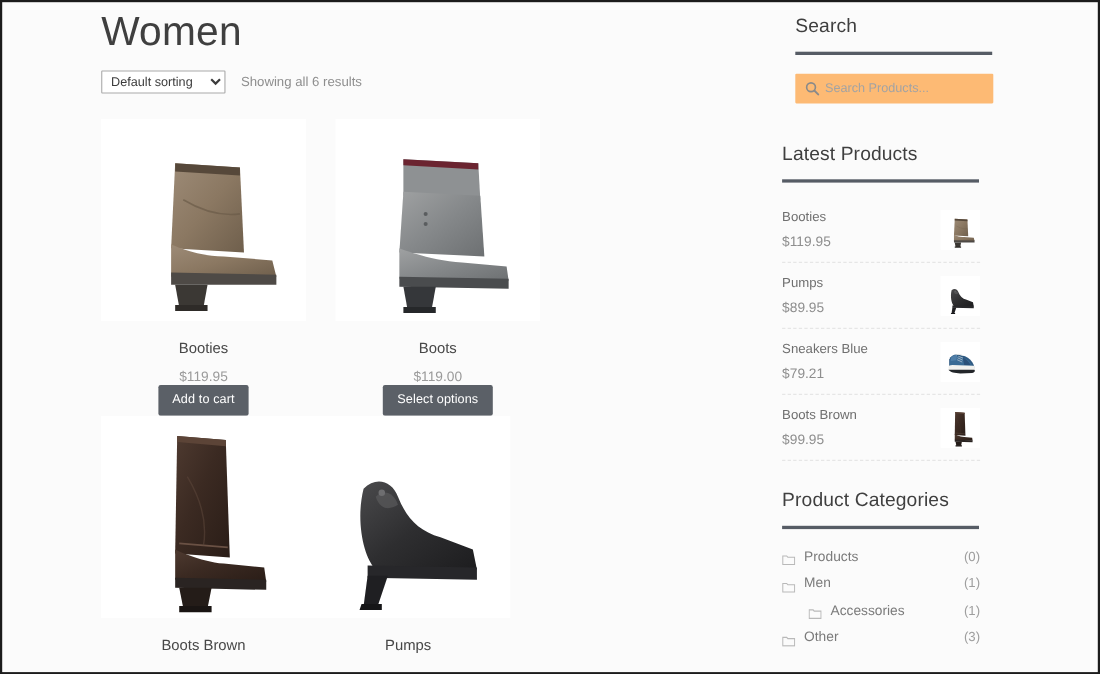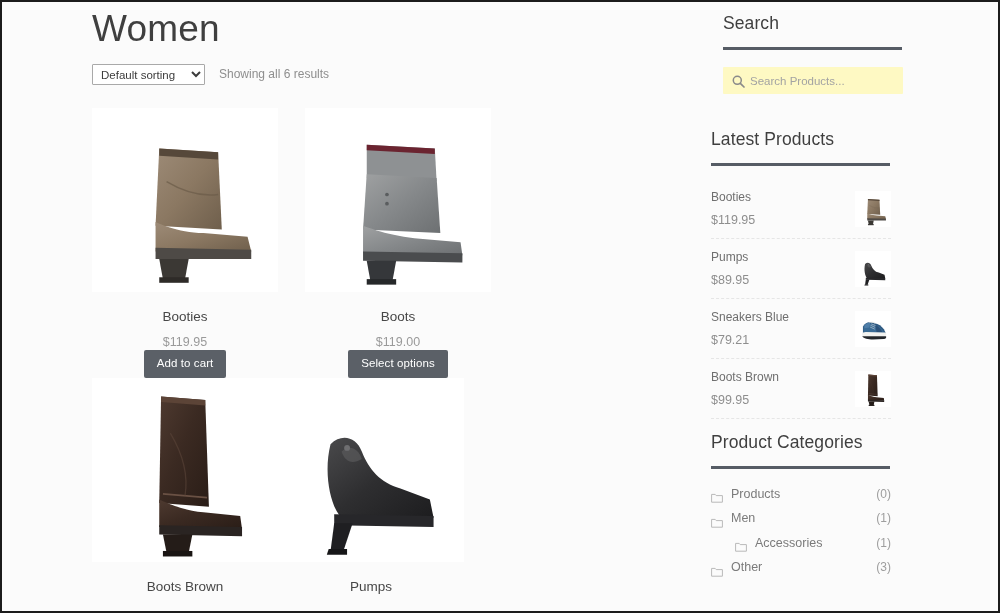--- a/index.html
+++ b/index.html
@@ -160,21 +160,21 @@
 
   .search-field-wrap {
     position: relative;
     width: 180px;
     margin-top: 17px;
   }
 
   .search-input {
     width: 180px;
     height: 27px;
-    background: #fef9c3;
+    background: #fdba74;
     border: none;
     font-family: "Liberation Sans", sans-serif;
     font-size: 11.5px;
     color: #6c6c6c;
     padding: 0 6px 0 27px;
     border-radius: 1px;
   }
   .search-input::placeholder { color: #a3a3a3; }
 
   .search-icon {
@@ -218,21 +218,21 @@
 
   .latest-thumb {
     width: 36px;
     height: 36px;
     background: #ffffff;
     flex: 0 0 36px;
   }
   .latest-thumb svg { display: block; width: 100%; height: 100%; }
 
   
-  #widget-categories { margin-top: 12px; }
+  #widget-categories { margin-top: 24px; }
 
   .category-list { margin-top: 13px; }
 
   .category-item {
     display: flex;
     align-items: center;
     width: 180px;
     height: 24.5px;
     cursor: pointer;
   }

